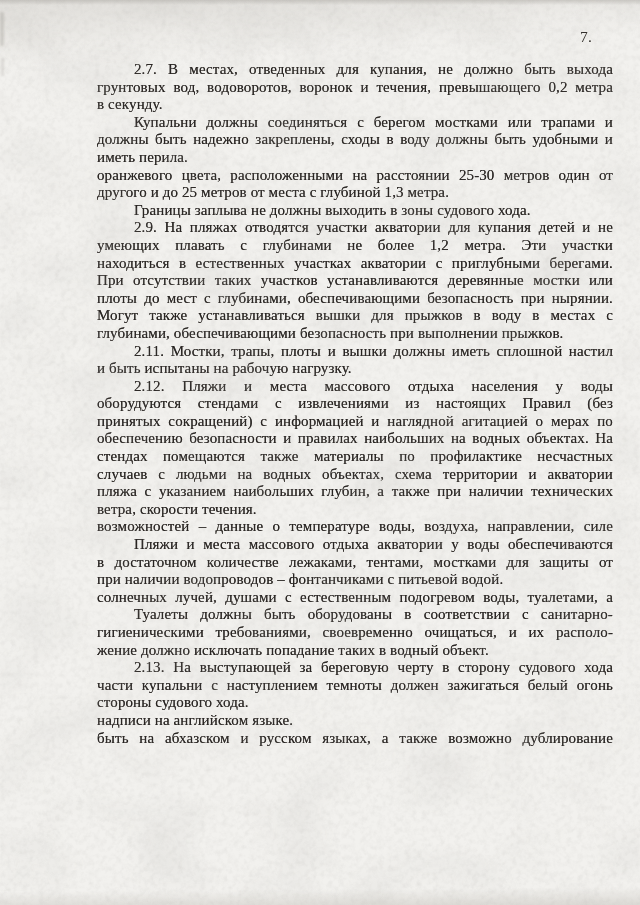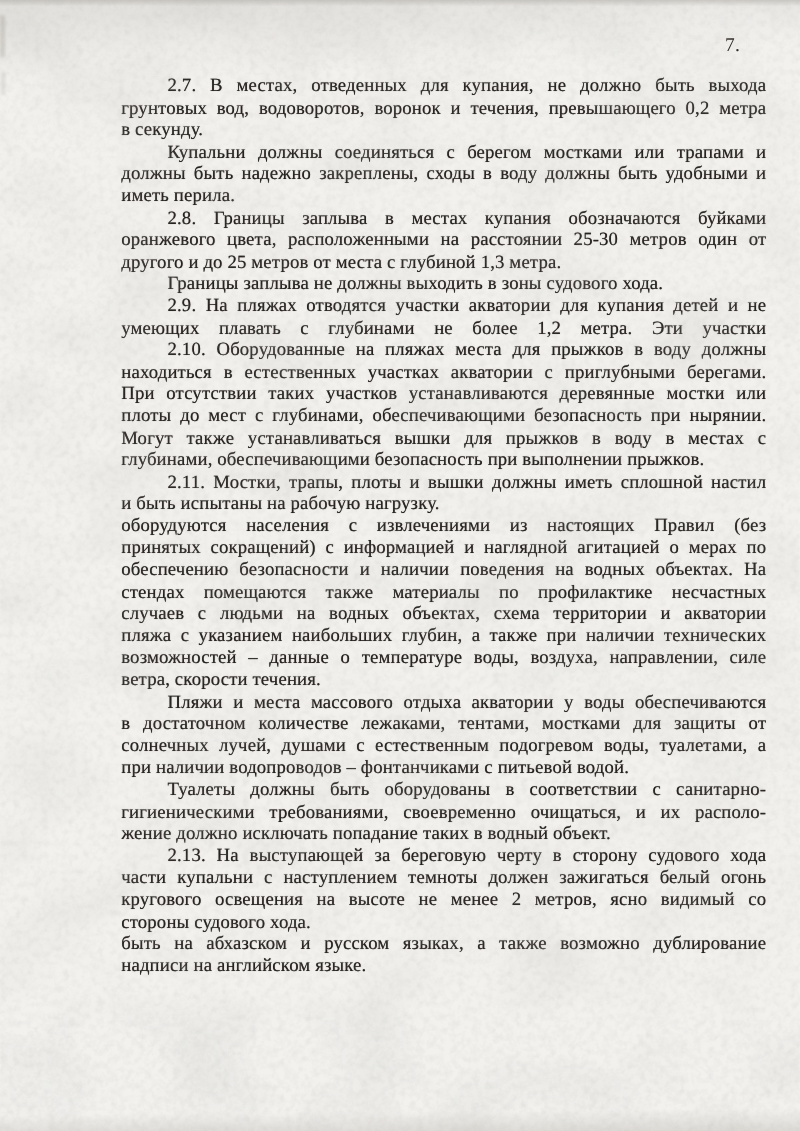--- a/index.html
+++ b/index.html
@@ -108,73 +108,71 @@
         <div class="line indent">2.7. В местах, отведенных для купания, не должно быть выхода</div>
         <div class="line">грунтовых вод, водоворотов, воронок и течения, превышающего 0,2 метра</div>
         <div class="line para-end">в секунду.</div>
       </div>
       <div class="paragraph">
         <div class="line indent">Купальни должны соединяться с берегом мостками или трапами и</div>
         <div class="line">должны быть надежно закреплены, сходы в воду должны быть удобными и</div>
         <div class="line para-end">иметь перила.</div>
       </div>
       <div class="paragraph">
-        <div class="line indent">2.8. Границы заплыва в местах купания обозначаются буйками</div>
         <div class="line">оранжевого цвета, расположенными на расстоянии 25-30 метров один от</div>
         <div class="line para-end">другого и до 25 метров от места с глубиной 1,3 метра.</div>
       </div>
       <div class="paragraph">
         <div class="line indent para-end">Границы заплыва не должны выходить в зоны судового хода.</div>
       </div>
       <div class="paragraph">
         <div class="line indent">2.9. На пляжах отводятся участки акватории для купания детей и не</div>
         <div class="line">умеющих плавать с глубинами не более 1,2 метра. Эти участки</div>
       </div>
       <div class="paragraph">
-        <div class="line indent">2.10. Оборудованные на пляжах места для прыжков в воду должны</div>
         <div class="line">находиться в естественных участках акватории с приглубными берегами.</div>
         <div class="line">При отсутствии таких участков устанавливаются деревянные мостки или</div>
         <div class="line">плоты до мест с глубинами, обеспечивающими безопасность при нырянии.</div>
         <div class="line">Могут также устанавливаться вышки для прыжков в воду в местах с</div>
         <div class="line para-end">глубинами, обеспечивающими безопасность при выполнении прыжков.</div>
       </div>
       <div class="paragraph">
         <div class="line indent">2.11. Мостки, трапы, плоты и вышки должны иметь сплошной настил</div>
         <div class="line para-end">и быть испытаны на рабочую нагрузку.</div>
       </div>
       <div class="paragraph">
-        <div class="line">оборудуются населения с извлечениями из настоящих Правил (без</div>
+        <div class="line indent">2.12. Пляжи и места массового отдыха населения у воды</div>
+        <div class="line">оборудуются стендами с извлечениями из настоящих Правил (без</div>
         <div class="line">принятых сокращений) с информацией и наглядной агитацией о мерах по</div>
-        <div class="line">обеспечению безопасности и наличии поведения на водных объектах. На</div>
+        <div class="line">обеспечению безопасности и правилах наибольших на водных объектах. На</div>
         <div class="line">стендах помещаются также материалы по профилактике несчастных</div>
         <div class="line">случаев с людьми на водных объектах, схема территории и акватории</div>
         <div class="line">пляжа с указанием наибольших глубин, а также при наличии технических</div>
+        <div class="line para-end">ветра, скорости течения.</div>
         <div class="line">возможностей – данные о температуре воды, воздуха, направлении, силе</div>
-        <div class="line para-end">ветра, скорости течения.</div>
       </div>
       <div class="paragraph">
         <div class="line indent">Пляжи и места массового отдыха акватории у воды обеспечиваются</div>
         <div class="line">в достаточном количестве лежаками, тентами, мостками для защиты от</div>
+        <div class="line para-end">при наличии водопроводов – фонтанчиками с питьевой водой.</div>
         <div class="line">солнечных лучей, душами с естественным подогревом воды, туалетами, а</div>
-        <div class="line para-end">при наличии водопроводов – фонтанчиками с питьевой водой.</div>
       </div>
       <div class="paragraph">
         <div class="line indent">Туалеты должны быть оборудованы в соответствии с санитарно-</div>
         <div class="line">гигиеническими требованиями, своевременно очищаться, и их располо-</div>
         <div class="line para-end">жение должно исключать попадание таких в водный объект.</div>
       </div>
       <div class="paragraph">
         <div class="line indent">2.13. На выступающей за береговую черту в сторону судового хода</div>
         <div class="line">части купальни с наступлением темноты должен зажигаться белый огонь</div>
-        <div class="line">кругового освещения на высоте не менее 2 метров, ясно видимый со</div>
         <div class="line para-end">стороны судового хода.</div>
       </div>
       <div class="paragraph">
+        <div class="line para-end">надписи на английском языке.</div>
         <div class="line">быть на абхазском и русском языках, а также возможно дублирование</div>
-        <div class="line para-end">надписи на английском языке.</div>
       </div>
     </div>
 
   <svg class="texture" width="640" height="905" aria-hidden="true">
     <filter id="grain" x="0" y="0" width="100%" height="100%">
       <feTurbulence type="fractalNoise" baseFrequency="0.18" numOctaves="3" seed="7"></feTurbulence>
       <feColorMatrix type="matrix" values="0 0 0 0 0.46  0 0 0 0 0.45  0 0 0 0 0.43  0.8 0.8 0.8 0 -1.05"></feColorMatrix>
     </filter>
     <filter id="blotch" x="0" y="0" width="100%" height="100%">
       <feTurbulence type="fractalNoise" baseFrequency="0.015 0.02" numOctaves="2" seed="11"></feTurbulence>

